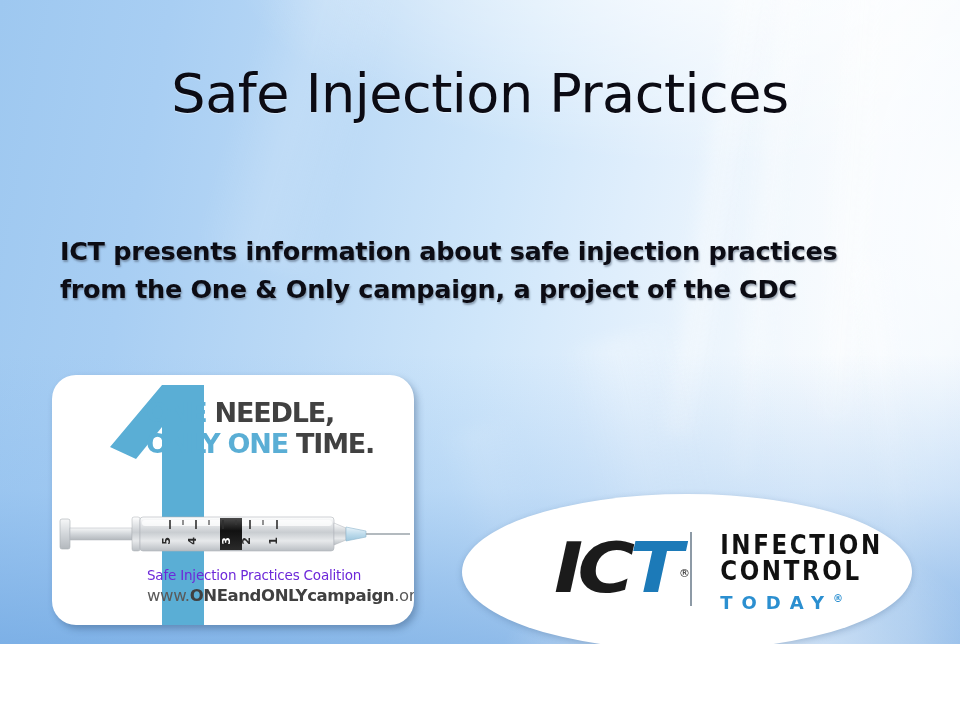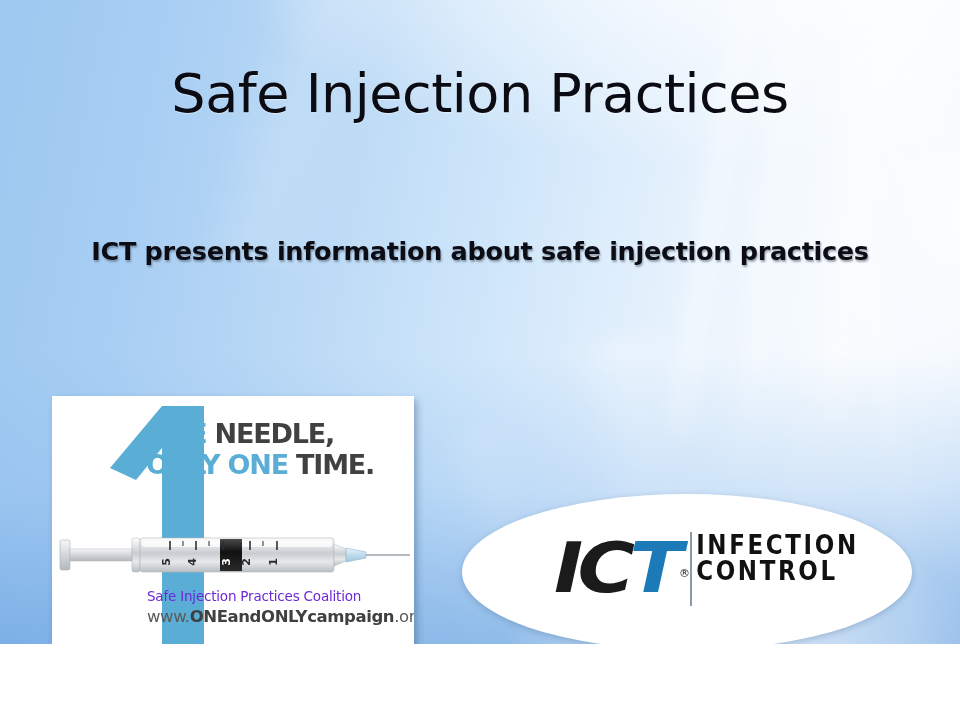--- a/index.html
+++ b/index.html
@@ -95,39 +95,40 @@
     letter-spacing: -0.5px;
     color: #0b0b14;
     text-shadow: 0 1px 1px rgba(255,255,255,0.45);
     white-space: nowrap;
   }
 
   
   #subtitle {
     position: absolute;
     left: 60px; right: 60px; top: 232px;
-    text-align: center;
+    text-align: left;
     font-family: "DejaVu Sans", sans-serif;
     font-size: 25.5px;
     font-weight: bold;
     line-height: 38px;
     letter-spacing: -0.3px;
     color: #0c0c14;
     text-shadow: 1px 2px 2px rgba(80,95,115,0.55);
   }
   #subtitle .ln { display: block; }
 
   
   #poster {
     position: absolute;
-    left: 52px; top: 396px;
+    left: 52px; top: 375px;
     width: 362px; height: 250px;
     background: #ffffff;
     box-shadow: 3px 4px 7px rgba(40,70,110,0.38);
     overflow: hidden;
+    border-radius: 24px;
   }
 
   
   #poster .numeral-one {
     position: absolute;
     left: 54px; top: 8px;
     width: 120px; height: 242px;
   }
 
   
@@ -216,21 +217,21 @@
     font-weight: normal; letter-spacing: 0;
     color: #1b1b1b;
     transform: scaleX(0.89);
   }
   #ict-logo .divider {
     width: 2px;
     background: #8d9aa6;
     margin: 2px 0 4px 26px;
   }
   #ict-logo .tagline {
-    margin-left: 4px;
+    margin-left: 28px;
     font-family: "DejaVu Sans", sans-serif;
     font-weight: bold;
     line-height: 26px;
   }
   #ict-logo .tl-1, #ict-logo .tl-2 {
     display: block;
     font-size: 23px;
     letter-spacing: 2.6px;
     color: #111111;
     transform: scaleY(1.12);
@@ -267,20 +268,21 @@
     <div class="streak s6"></div>
     <div class="streak s7"></div>
   </div>
   <div class="bg-layer bg-bottom"></div>
   <div class="bg-layer bg-bottomswoosh"></div>
 
   <div id="title">Safe Injection Practices</div>
 
   <div id="subtitle">
     <span class="ln">ICT presents information about safe injection practices</span>
+    <span class="ln">from the One &amp; Only campaign, a project of the CDC</span>
   </div>
 
   <div id="poster">
 
     <div class="numeral-one">
       <svg viewBox="0 0 120 242" width="120" height="242" aria-hidden="true">
         <path d="M4 64 L56 2 L98 2 L98 242 L56 242 L56 44 L30 76 Z" fill="#5aaed5"></path>
       </svg>
     </div>
 
@@ -372,17 +374,18 @@
   </div>
 
   <div id="ict-logo">
     <div class="oval"></div>
     <div class="mark">
       <span class="ict-wordmark"><span class="ict-ic">IC</span><span class="ict-t">T</span><span class="reg1">®</span></span>
       <div class="divider"></div>
       <div class="tagline">
         <span class="tl-1">INFECTION</span>
         <span class="tl-2">CONTROL</span>
+        <span class="tl-3"><span>TODAY</span><span class="reg2">®</span></span>
       </div>
     </div>
   </div>
 
 </div>
 
 </body></html>

